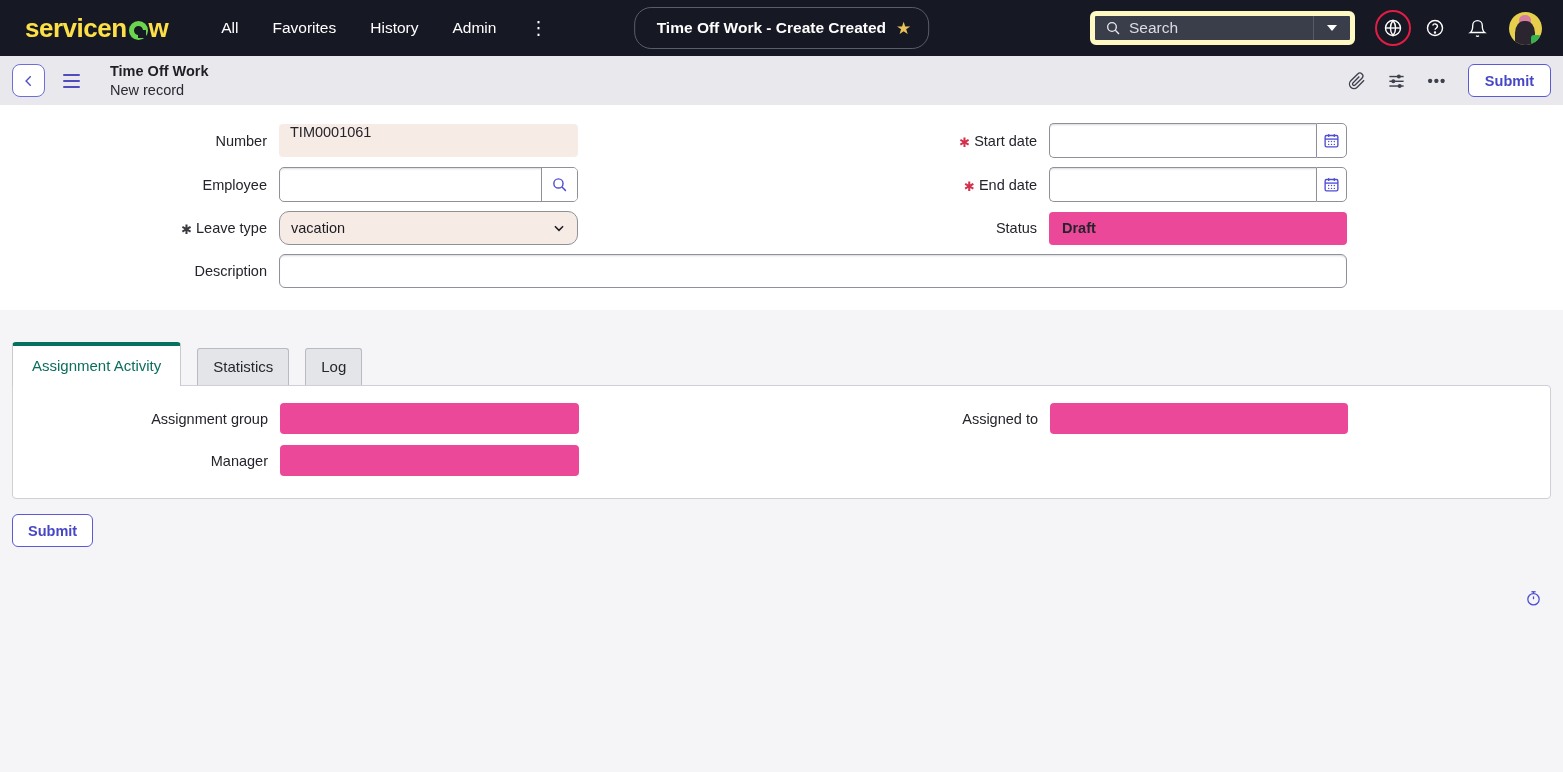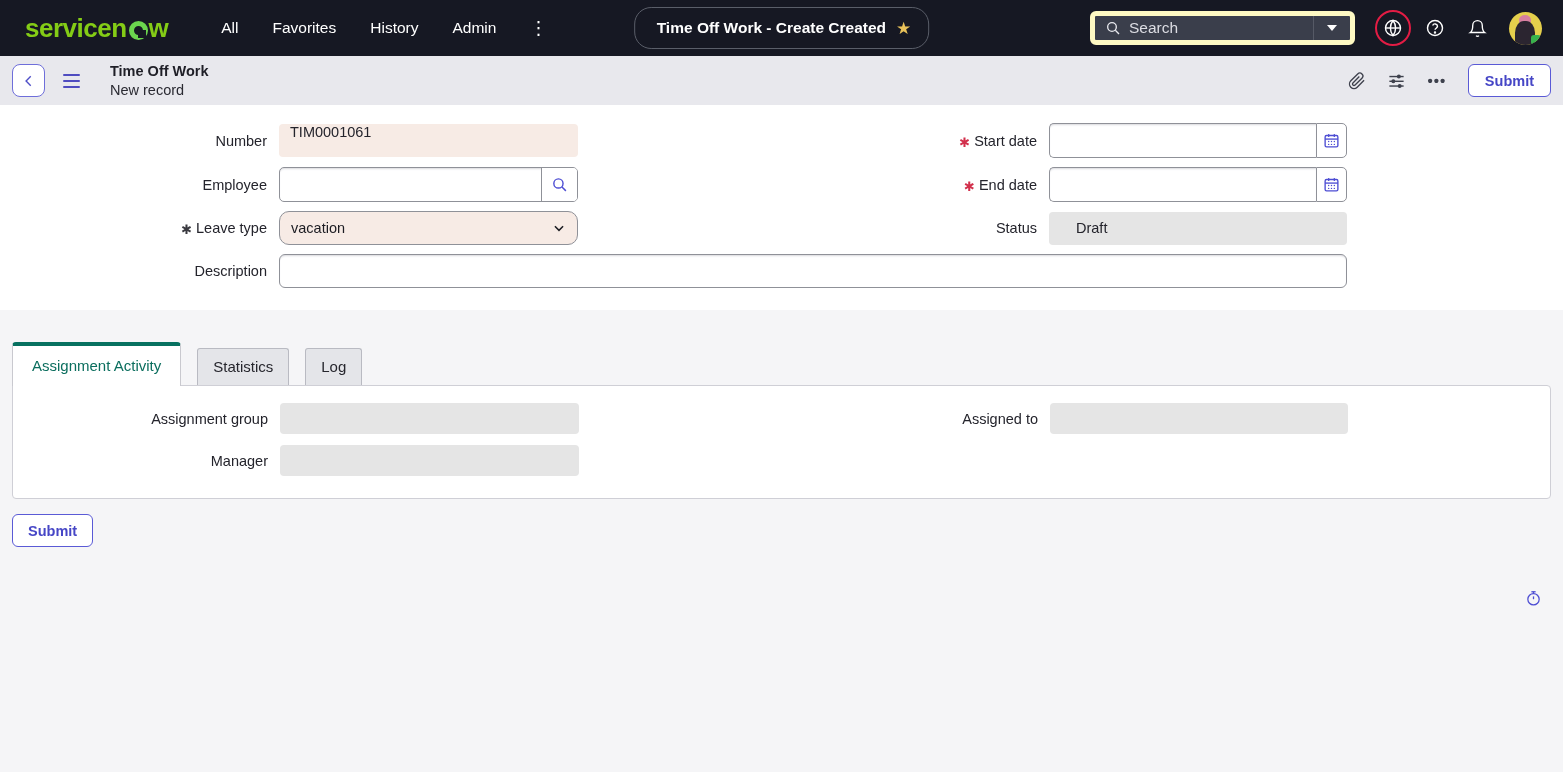--- a/index.html
+++ b/index.html
@@ -9,21 +9,21 @@
     background:#f5f5f7;
     color:#24242c;
     font-size:14px;
   }
 
   
   .topnav {
     height:56px; background:#161823; display:flex; align-items:center;
     padding:0 21px 0 25px; color:#fff; position:relative;
   }
-  .logo { font-size:26px; font-weight:700; letter-spacing:-0.5px; color:#84cc16; display:flex; align-items:center; }
+  .logo { font-size:26px; font-weight:700; letter-spacing:-0.5px; color:#fde047; display:flex; align-items:center; }
   .logo .o {
     display:inline-block; width:19px; height:19px; border:5px solid #6bd54e;
     border-radius:50%; margin:4px 1px 0 2px; position:relative;
   }
   .logo .o::after { content:""; position:absolute; right:-3px; bottom:-3px; width:8px; height:8px; background:#161823; }
   .nav-items { display:flex; align-items:center; margin-left:40px; gap:8px; }
   .nav-item { color:#fff; font-size:15.5px; font-weight:500; padding:8px 13px; border-radius:4px; cursor:pointer; }
   .nav-kebab { color:#fff; font-size:18px; padding:6px 12px; cursor:pointer; }
 
   .pill {
@@ -83,21 +83,21 @@
   
   .form-section { background:#fff; padding:18px 0 22px 0; }
   .fgrid { display:grid; grid-template-columns:279px 299px 471px 298px; row-gap:9px; align-items:center; }
   .flabel { text-align:right; padding-right:12px; font-size:14.5px; color:#24242c; white-space:nowrap; }
   .req { font-size:13px; margin-right:4px; position:relative; top:1px; }
   .req.red { color:#d2304c; }
   .req.gray { color:#3a3a40; }
 
   .ctrl { height:33px; border-radius:4px; font-size:14.5px; }
   .ro-peach { background:#f7ebe5; display:flex; align-items:flex-start; padding:0 11px; }
-  .ro-gray  { background:#e5e5e5; display:flex; align-items:center; padding:0 27px; }
+  .ro-gray  { background:#ec4899; display:flex; align-items:center; padding:0 13px;font-weight:bold; }
   input.txt {
     width:100%; height:33px; border:1px solid #8f9198; border-radius:4px; padding:0 10px;
     font-size:14.5px; font-family:inherit; outline:none; background:#fff;
     box-shadow:inset 0 2px 2px -1px #d9d9de;
   }
   .ref-group {
     display:flex; width:299px; height:35px; border:1px solid #8f9198; border-radius:5px;
     overflow:hidden; background:#fff; box-shadow:inset 0 2px 2px -1px #d9d9de;
   }
   .ref-group input { flex:1; border:none; outline:none; padding:0 10px; font-size:14.5px; font-family:inherit; background:transparent; min-width:0; }

